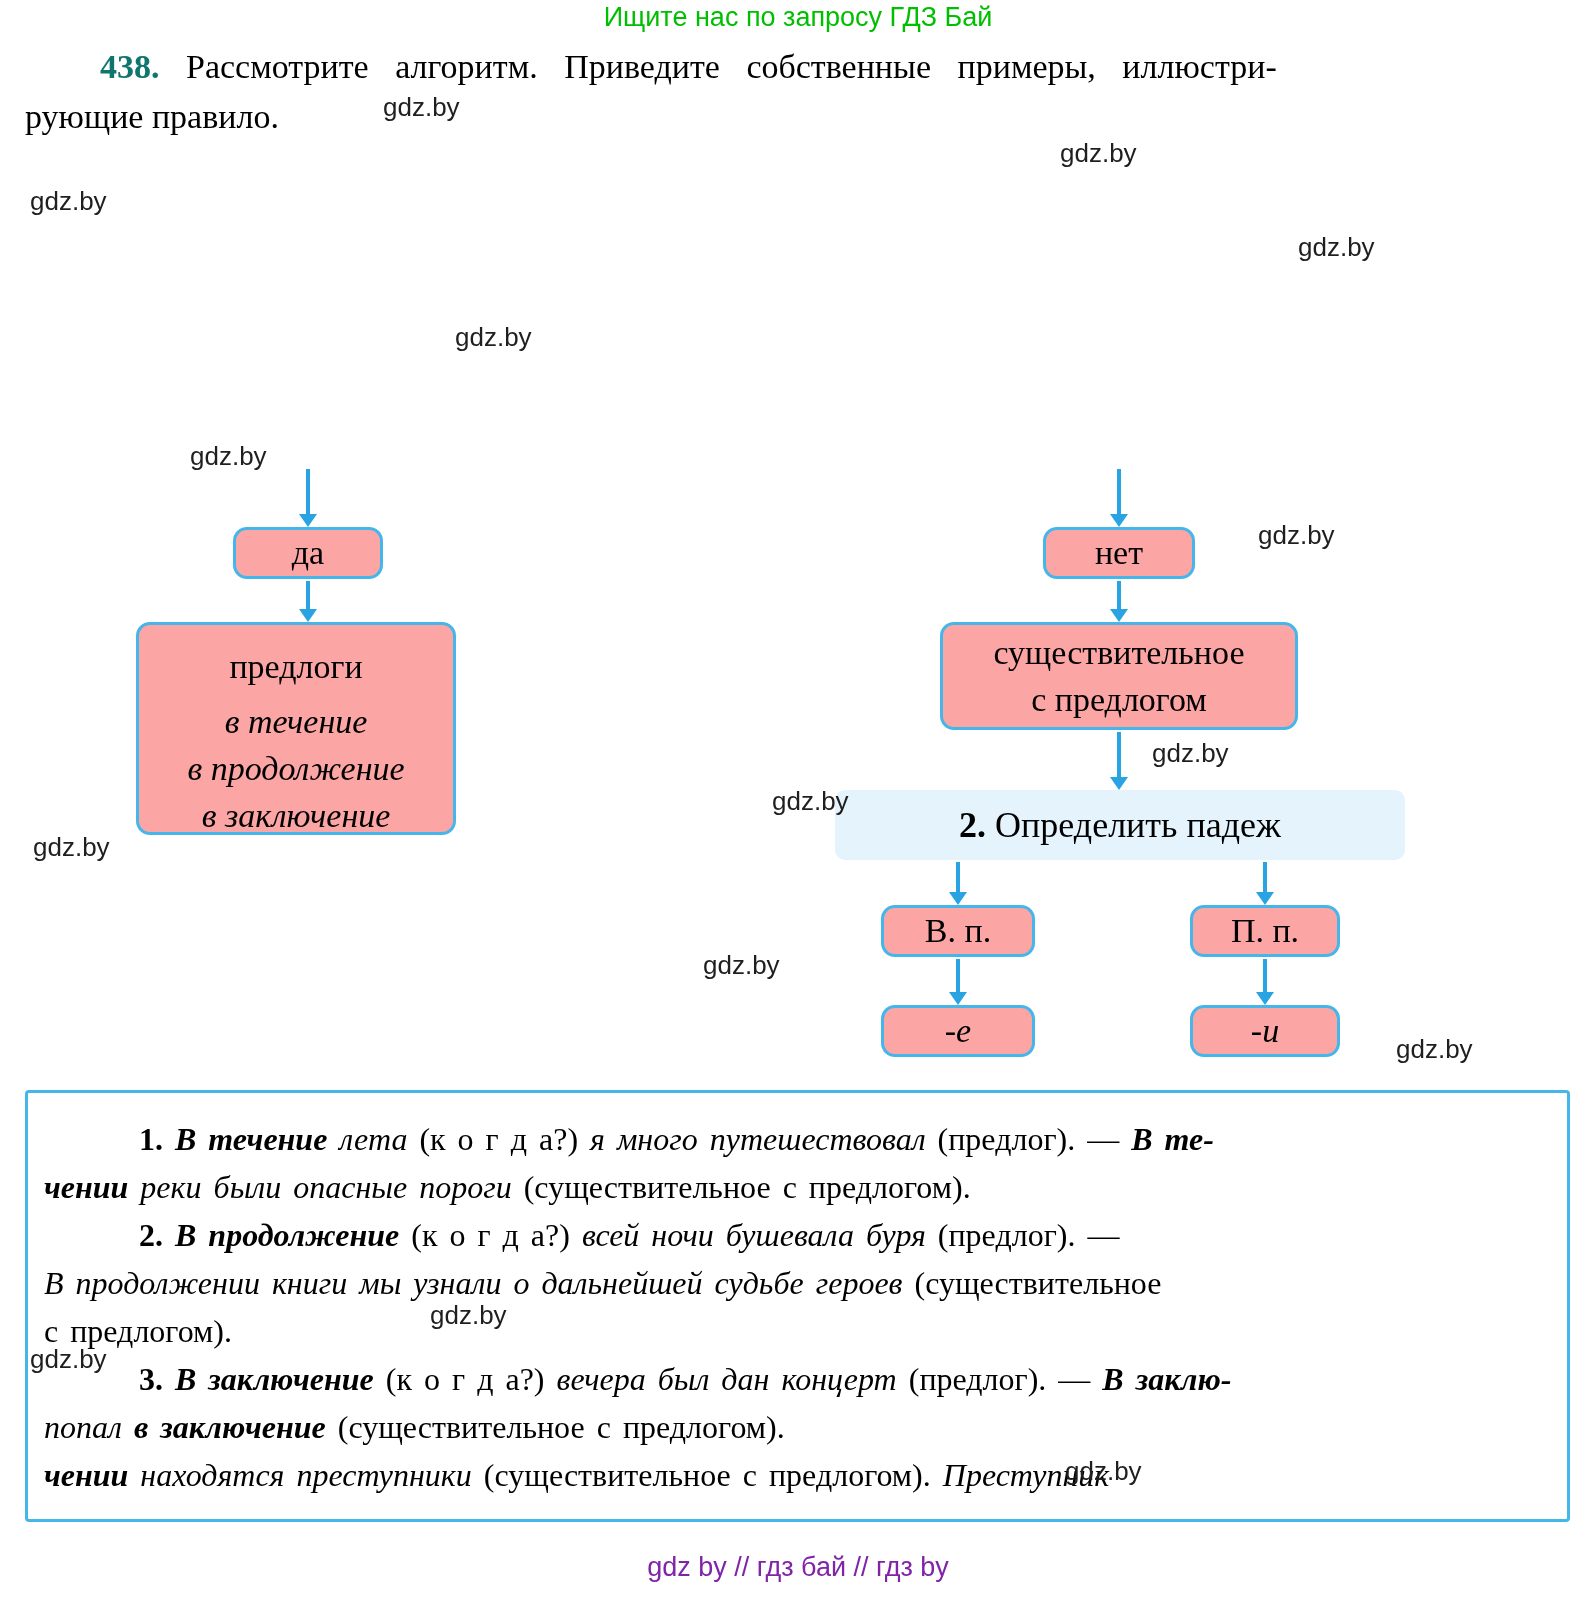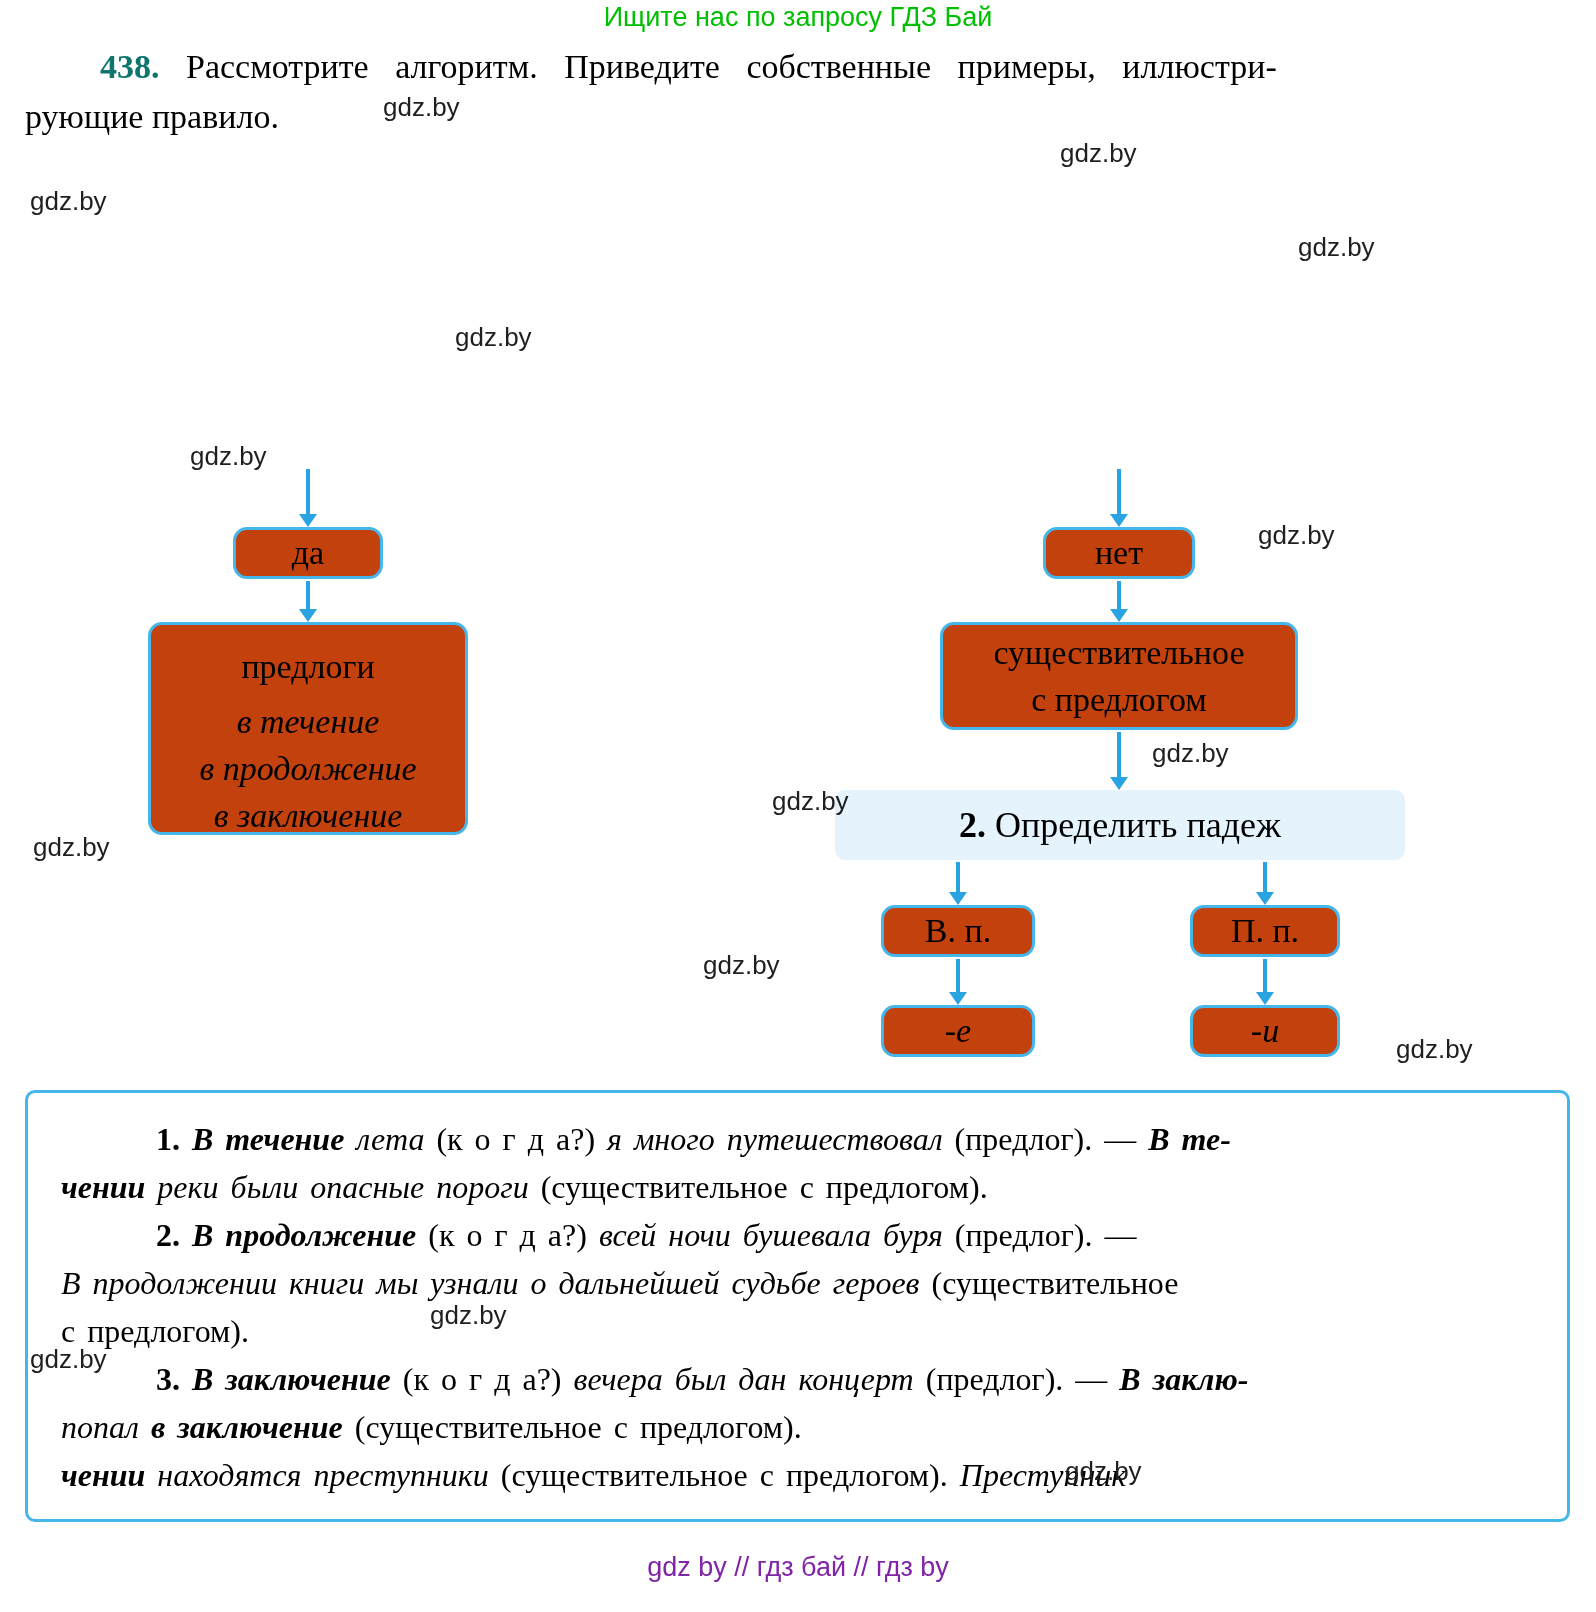--- a/index.html
+++ b/index.html
@@ -23,26 +23,26 @@
   .title {position:absolute; left:0; top:160px; width:1552px; text-align:center;
     color:#1b79c7; font-weight:bold; font-size:41px; line-height:54px;}
   .title .t2 {font-style:italic;}
 
   
   .shadebox {position:absolute; background:#e4f3fc; border-radius:10px; box-sizing:border-box;
     display:flex; flex-direction:column; align-items:center; justify-content:center;
     font-size:37px; line-height:50px; text-align:center;}
   #q1 {left:148px; top:355px; width:1200px; height:112px;}
   #q2 {left:835px; top:790px; width:570px; height:70px; font-size:36px;}
-  .node {position:absolute; background:#c2410c; border:3px solid #45b6ea; border-radius:14px;
+  .node {position:absolute; background:#fca5a5; border:3px solid #45b6ea; border-radius:14px;
     box-sizing:border-box; display:flex; align-items:center; justify-content:center;
     font-size:34px; text-align:center;}
   #yes  {left:233px;  top:527px; width:150px; height:52px;}
   #no   {left:1043px; top:527px; width:152px; height:52px;}
-  #preds {left:148px; top:622px; width:320px; height:213px; flex-direction:column;
+  #preds {left:136px; top:622px; width:320px; height:213px; flex-direction:column;
           justify-content:flex-start; padding-top:18px; line-height:47px;}
   .preds-head {margin-bottom:8px;}
   .preds-item {font-style:italic;}
   #noun {left:940px; top:622px; width:358px; height:108px; flex-direction:column; line-height:47px;}
   #casev {left:881px;  top:905px; width:154px; height:52px;}
   #casep {left:1190px; top:905px; width:150px; height:52px;border-radius:14px;}
   #ende {left:881px;  top:1005px; width:154px; height:52px; font-style:italic;}
   #endi {left:1190px; top:1005px; width:150px; height:52px; font-style:italic;}
 
   .arr {position:absolute; width:4px; background:#29a3e2;}
@@ -54,22 +54,22 @@
   #a3 {left:306px;  top:581px; height:29px;}
   #a4 {left:1117px; top:581px; height:29px;}
   #a5 {left:1117px; top:732px; height:46px;}
   #a6 {left:956px;  top:862px; height:31px;}
   #a7 {left:1263px; top:862px; height:31px;}
   #a8 {left:956px;  top:959px; height:34px;}
   #a9 {left:1263px; top:959px; height:34px;}
 
   
   #examples {position:absolute; left:25px; top:1090px; width:1545px; height:432px;
-    border:3px solid #45b6ea; border-radius:10px; box-sizing:border-box;
-    padding:22px 16px 0 33px; font-size:32px; line-height:48px; word-spacing:4px;
+    border:3px solid #45b6ea; border-radius:4px; box-sizing:border-box;
+    padding:22px 16px 0 16px; font-size:32px; line-height:48px; word-spacing:4px;
     background:#fff;}
   .exline {white-space:nowrap;}
   .indent {padding-left:95px;}
   .b  {font-weight:bold;}
   .bi {font-weight:bold; font-style:italic;}
   .i  {font-style:italic;}
 </style>
 </head>
 <body>
 

